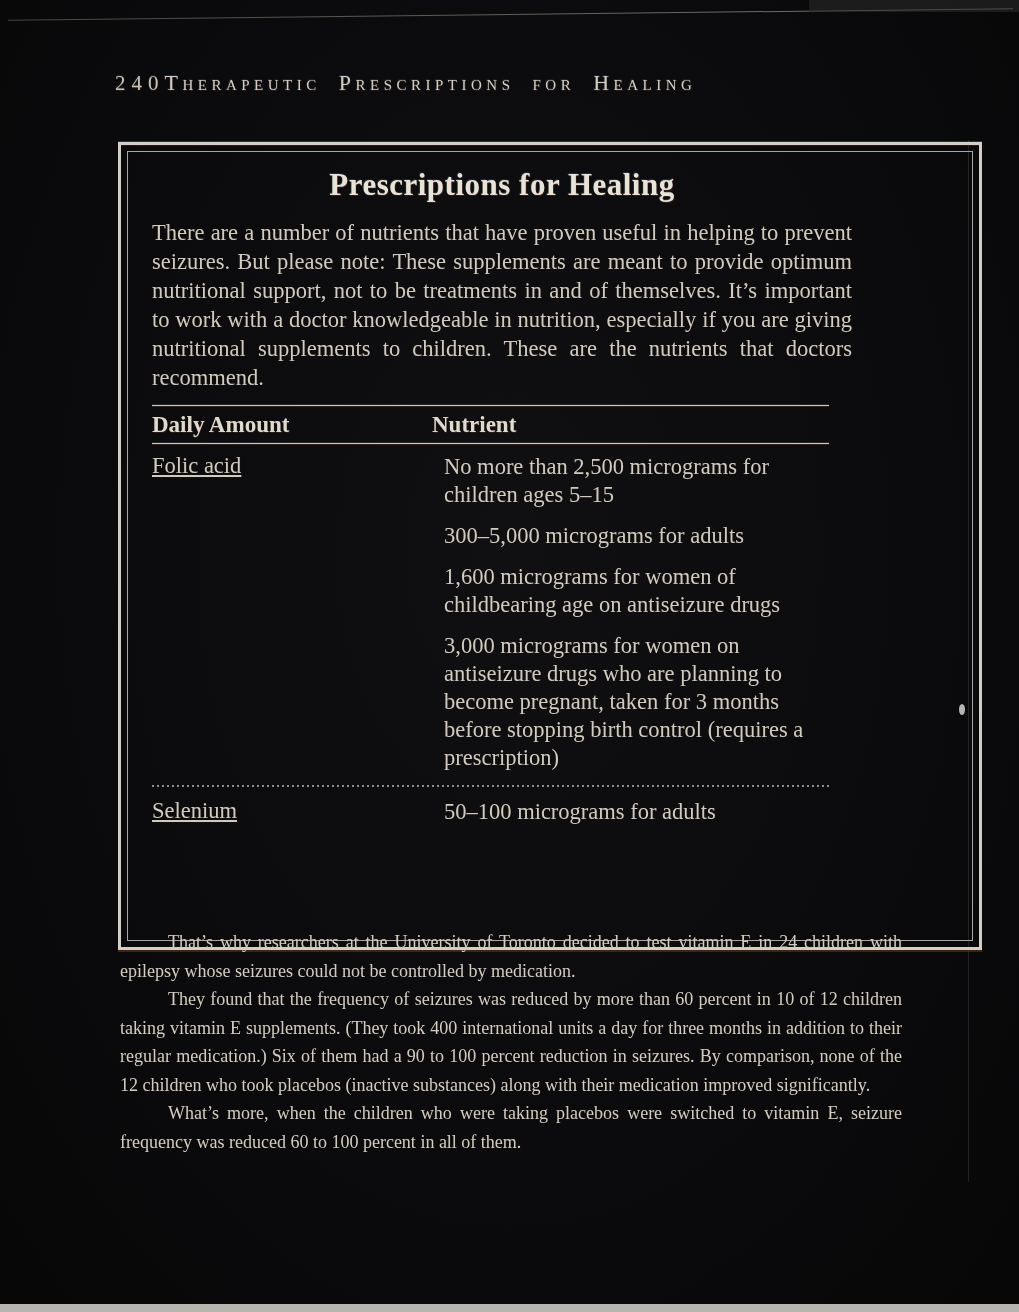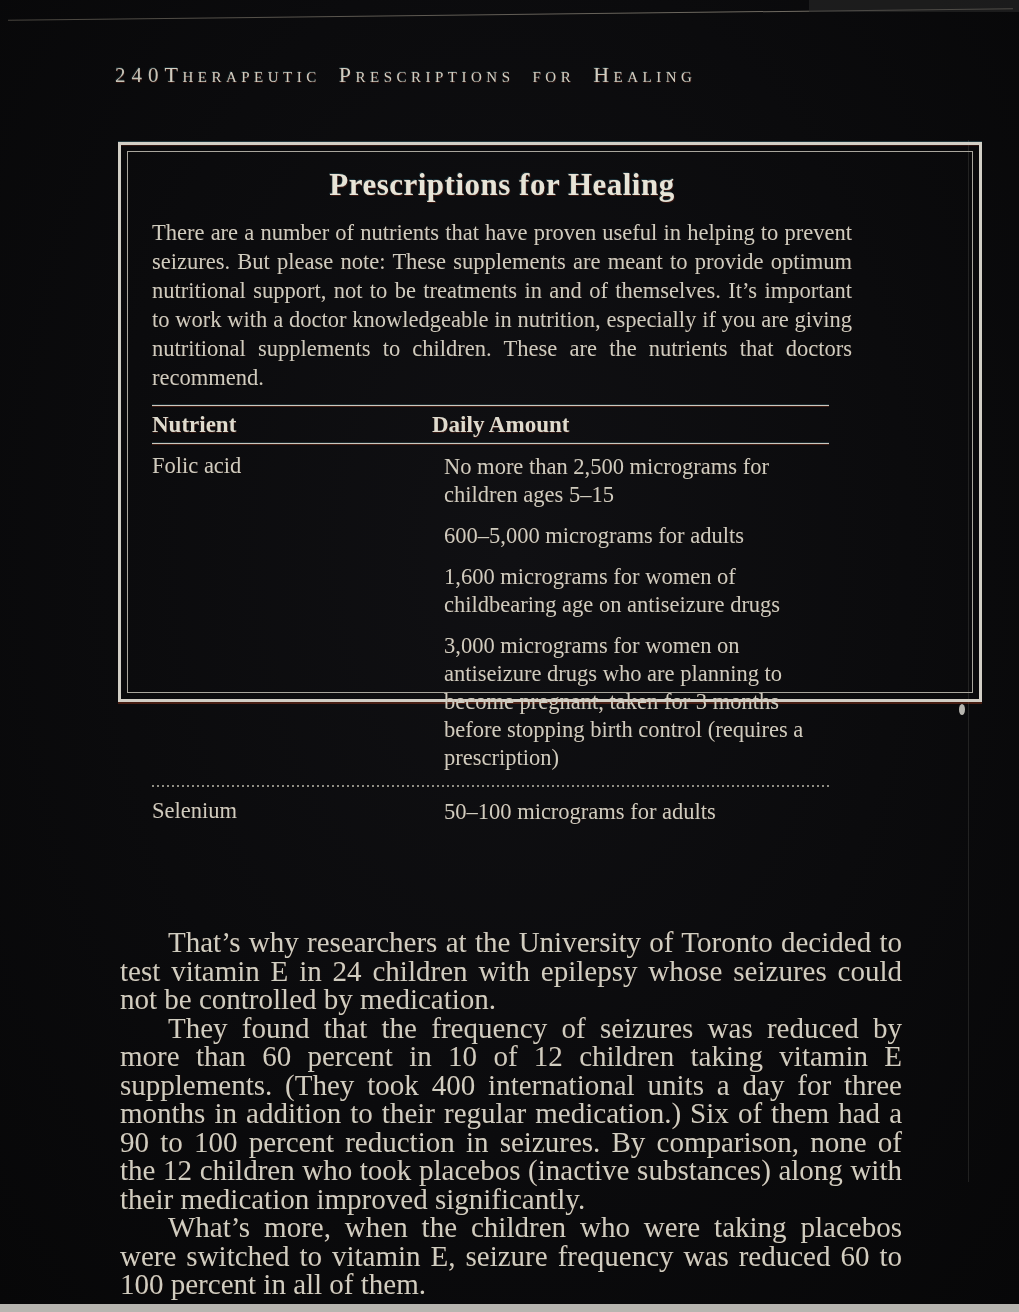--- a/index.html
+++ b/index.html
@@ -11,53 +11,53 @@
   
   .edge-top-line{position:absolute;top:14px;left:8px;width:1005px;height:1px;
     background:linear-gradient(to right,rgba(190,180,160,.35),rgba(215,205,185,.55));
     transform:rotate(-0.65deg);transform-origin:center;}
   .edge-top-corner{position:absolute;top:0;right:0;width:210px;height:12px;background:#2c2c2c;opacity:.55;}
   .edge-bottom-strip{position:absolute;left:0;bottom:0;width:100%;height:8px;background:#b7b5b0;}
   .edge-right-line{position:absolute;right:50px;top:140px;bottom:130px;width:1px;background:rgba(170,165,155,.16);}
   .speck{position:absolute;left:959px;top:704px;width:6px;height:11px;border-radius:50%;background:#d6d4cc;opacity:.85;}
 
   
-  .page-header{position:absolute;top:62px;left:115px;right:60px;display:flex;align-items:flex-end;color:#ccc9bc;}
+  .page-header{position:absolute;top:70px;left:115px;right:60px;display:flex;align-items:flex-end;color:#ccc9bc;}
   .page-number{font-size:21px;letter-spacing:6px;color:#c6c3b6;
     text-shadow:.6px .6px 0 rgba(150,50,25,.3),-.6px -.6px 0 rgba(70,150,170,.22);}
   .running-head{font-variant:small-caps;font-size:22px;letter-spacing:4.5px;word-spacing:8px;color:#d0cdc0;
     text-shadow:.6px .6px 0 rgba(150,50,25,.3),-.6px -.6px 0 rgba(70,150,170,.22);}
 
   
-  .rx-box{position:absolute;left:118px;top:142px;width:864px;height:560px;
+  .rx-box{position:absolute;left:118px;top:142px;width:864px;height:808px;
     border:3px solid #d2cfc6;box-sizing:border-box;
     box-shadow:0 2px 0 rgba(165,60,30,.4),0 -1px 0 rgba(90,170,185,.28),inset 0 1px 0 rgba(165,60,30,.25);}
   .rx-box-inner{position:absolute;inset:6px;border:1px solid #a9a69d;
     padding:15px 120px 0 24px;box-sizing:border-box;}
   .rx-title{margin:0;text-align:center;font-size:31px;font-weight:bold;color:#e7e4d7;letter-spacing:.5px;
     text-shadow:.8px .8px 0 rgba(150,50,25,.35),-.8px -.8px 0 rgba(70,150,170,.25);}
   .rx-intro{margin:15px 0 8px;font-size:22.5px;line-height:29px;color:#cfccbf;text-align:justify;
     text-shadow:.4px .4px 0 rgba(140,45,20,.22);}
 
   
   .rx-table{margin-top:13px;width:677px;}
   .rule{height:1px;background:#cbc8bf;box-shadow:0 1px 0 rgba(160,60,30,.35),0 -1px 0 rgba(80,160,175,.2);}
   .t-header{display:grid;grid-template-columns:280px 1fr;padding:6px 0 5px;}
   .t-header .th{font-size:23px;font-weight:bold;color:#dedbce;
     text-shadow:.6px .6px 0 rgba(150,50,25,.3);}
   .t-row{display:grid;grid-template-columns:280px 1fr;padding-top:9px;}
-  .t-nutrient{font-size:22.5px;color:#cfccbf;text-shadow:.4px .4px 0 rgba(140,45,20,.22);}
+  .t-nutrient{font-size:22.5px;color:#cfccbf;text-shadow:.4px .4px 0 rgba(140,45,20,.22);text-decoration:underline;}
   .t-amounts p{margin:0 12px 13px;font-size:22.5px;line-height:28px;color:#cfccbf;
     text-shadow:.4px .4px 0 rgba(140,45,20,.22);}
   .dotted-rule{height:2px;margin:0 0 2px;
     background-image:repeating-linear-gradient(to right,#908e85 0 2px,transparent 2px 5px);}
 
   
   .body-text{position:absolute;left:120px;top:928px;width:782px;
-    font-size:29px;line-height:28.5px;color:#d0cdc0;text-align:justify;
+    font-size:18px;line-height:28.5px;color:#d0cdc0;text-align:justify;
     text-shadow:.4px .4px 0 rgba(140,45,20,.22);}
   .body-text p{margin:0;text-indent:48px;}
 </style>
 </head>
 <body>
 
 <div class="scan">
 
   <div class="edge-top-line"></div>
   <div class="edge-top-corner"></div>
@@ -70,30 +70,30 @@
   </div>
 
   <div class="rx-box">
     <div class="rx-box-inner">
       <h2 class="rx-title">Prescriptions for Healing</h2>
       <p class="rx-intro">There are a number of nutrients that have proven useful in helping to prevent seizures. But please note: These supplements are meant to provide optimum nutritional support, not to be treatments in and of themselves. It’s important to work with a doctor knowledgeable in nutrition, especially if you are giving nutritional supplements to children. These are the nutrients that doctors recommend.</p>
 
       <div class="rx-table">
         <div class="rule"></div>
         <div class="t-header">
+          <div class="th">Daily Amount</div>
           <div class="th">Nutrient</div>
-          <div class="th">Daily Amount</div>
         </div>
         <div class="rule"></div>
 
         <div class="t-row">
           <div class="t-nutrient">Folic acid</div>
           <div class="t-amounts">
             <p>No more than 2,500 micrograms for children ages 5–15</p>
-            <p>600–5,000 micrograms for adults</p>
+            <p>300–5,000 micrograms for adults</p>
             <p>1,600 micrograms for women of childbearing age on antiseizure drugs</p>
             <p>3,000 micrograms for women on antiseizure drugs who are planning to become pregnant, taken for 3 months before stopping birth control (requires a prescription)</p>
           </div>
         </div>
 
         <div class="dotted-rule"></div>
 
         <div class="t-row">
           <div class="t-nutrient">Selenium</div>
           <div class="t-amounts">

